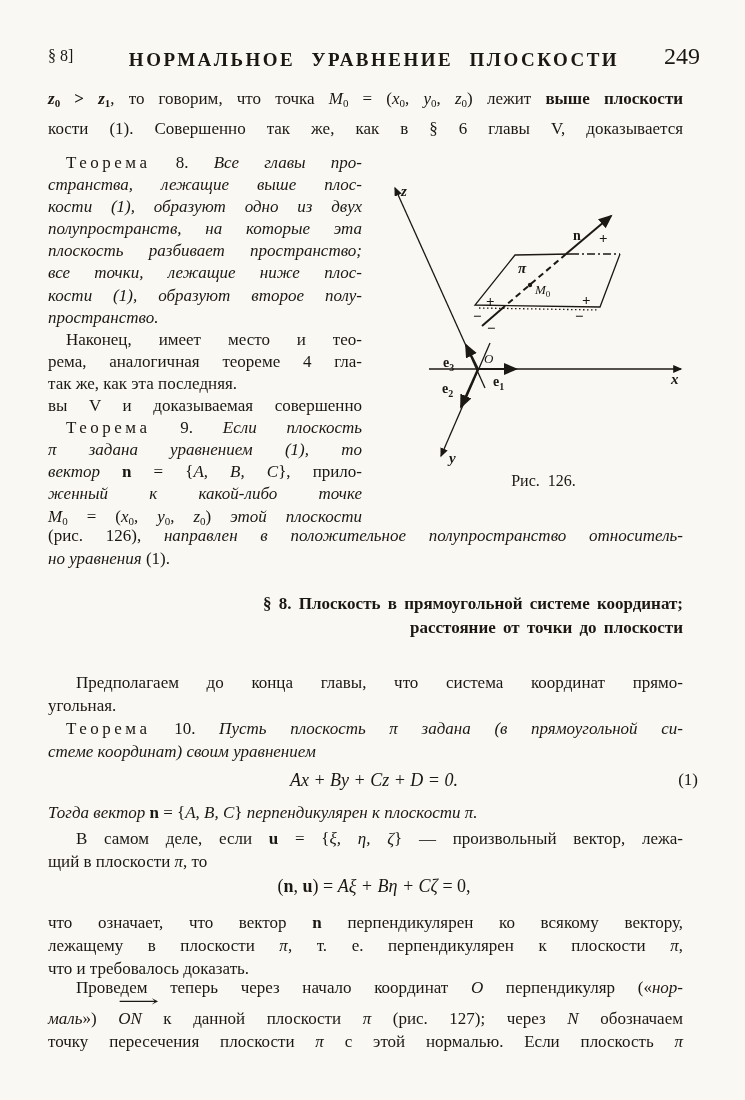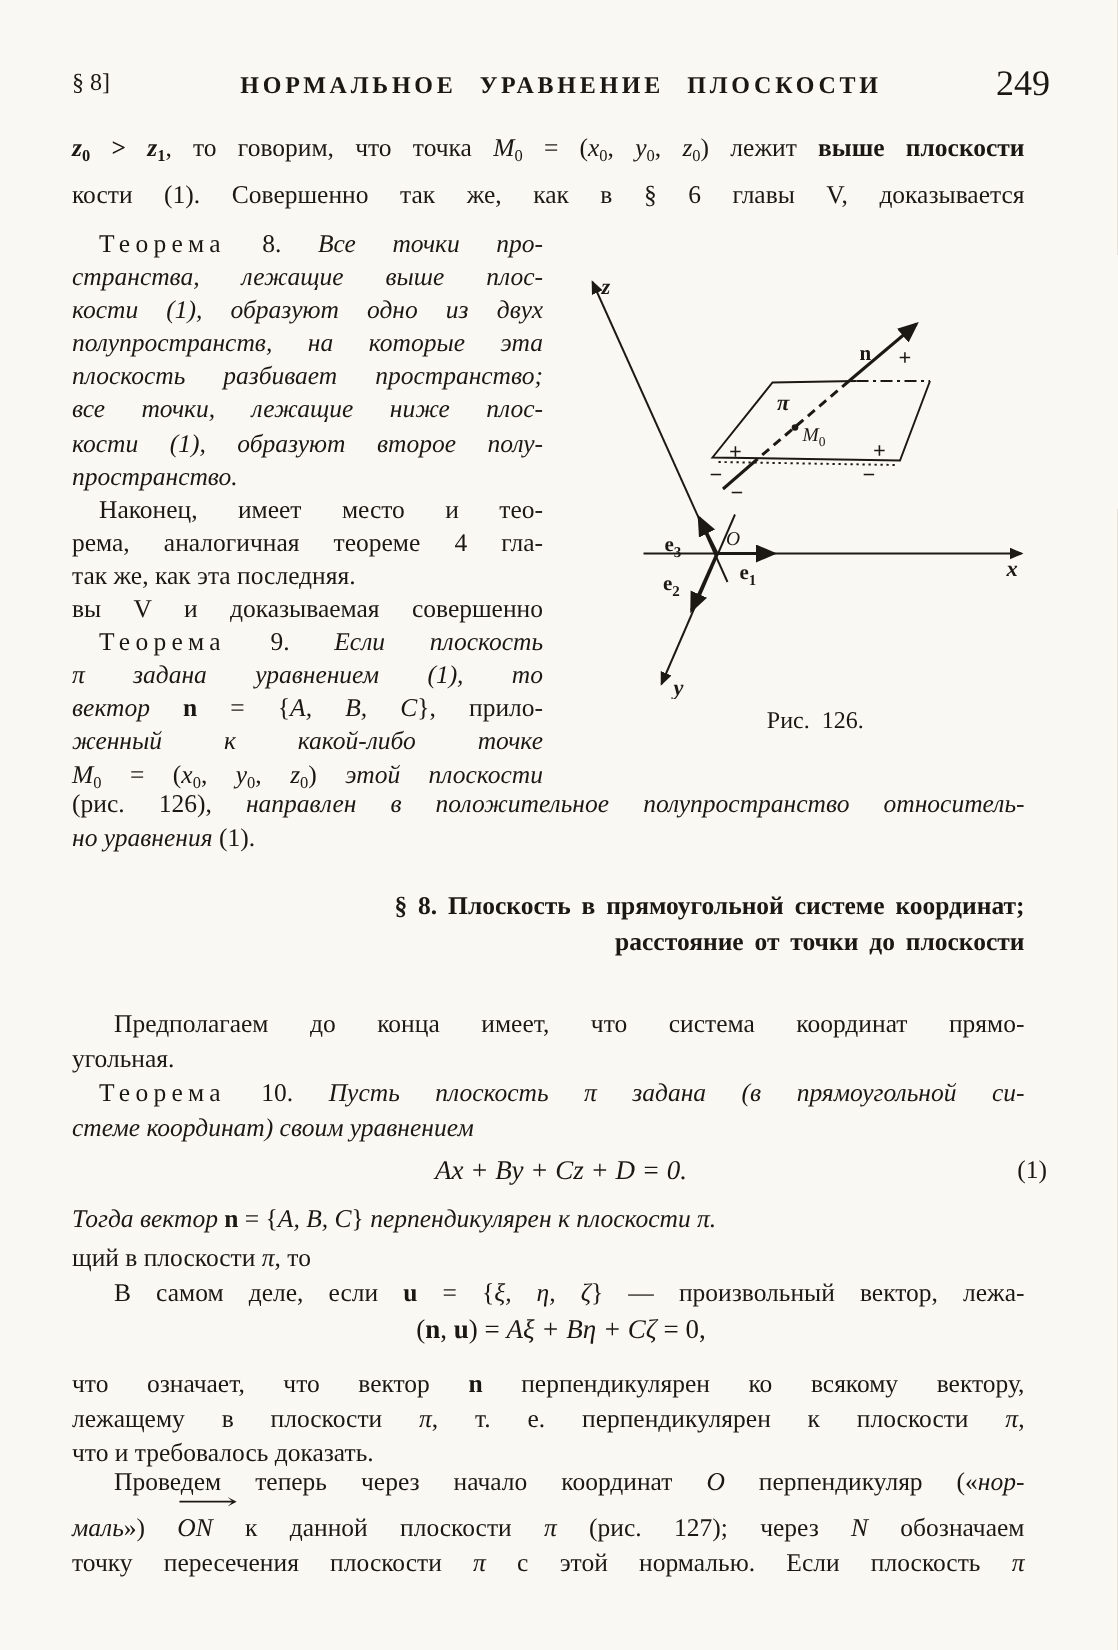--- a/index.html
+++ b/index.html
@@ -13,21 +13,21 @@
   .i{font-style:italic;}
   .b{font-weight:700;}
   .bi{font-weight:700;font-style:italic;}
   .sp{letter-spacing:3.5px;}
   .vec{font-weight:700;font-style:normal;}
   .sub{font-size:11px;vertical-align:-3px;font-style:normal;}
   .on{font-style:italic;}
   
   #hdr{position:absolute;left:48px;right:45px;top:46px;height:20px;}
   #hdr .sec{position:absolute;left:0;top:1px;font-size:16px;}
-  #hdr .ttl{position:absolute;left:0;right:0;text-align:center;font-size:16px;
+  #hdr .ttl{position:absolute;left:0;right:0;text-align:center;font-size:19px;
             letter-spacing:2.5px;word-spacing:9px;font-weight:600;top:3px;}
   #hdr .pg{position:absolute;right:0;top:-3px;font-size:24px;}
   
   #intro{top:86px;line-height:25px;}
   #leftcol{position:absolute;left:48px;width:314px;top:152px;line-height:22.1px;}
   #fig{position:absolute;left:385px;top:166px;width:337px;}
   #figcap{text-align:center;margin-top:1px;margin-right:20px;font-size:16px;word-spacing:4px;}
   #cont{top:524px;line-height:23px;}
   #heading{top:592px;line-height:23.5px;text-align:right;font-weight:700;word-spacing:3px;}
   #pre{top:671px;line-height:23px;}
@@ -63,21 +63,21 @@
     <span class="ttl">НОРМАЛЬНОЕ УРАВНЕНИЕ ПЛОСКОСТИ</span>
     <span class="pg">249</span>
   </div>
 
   <div id="intro" class="abs">
     <div class="ln j"><span class="bi">z</span><span class="sub b">0</span><span class="b"> &gt; </span><span class="bi">z</span><span class="sub b">1</span><span>, то говорим, что точка </span><span class="i">M</span><span class="sub">0</span><span> = (</span><span class="i">x</span><span class="sub">0</span><span>, </span><span class="i">y</span><span class="sub">0</span><span>, </span><span class="i">z</span><span class="sub">0</span><span>) лежит </span><span class="b">выше плоскости</span></div>
     <div class="ln j"><span>кости (1). Совершенно так же, как в § 6 главы V, доказывается</span></div>
   </div>
 
   <div id="leftcol">
-    <div class="ln j ind"><span class="sp">Теорема</span><span> 8. </span><span class="i">Все точки про-</span></div>
+    <div class="ln j ind"><span class="sp">Теорема</span><span> 8. </span><span class="i">Все главы про-</span></div>
     <div class="ln j"><span class="i">странства, лежащие выше плос-</span></div>
     <div class="ln j"><span class="i">кости (1), образуют одно из двух</span></div>
     <div class="ln j"><span class="i">полупространств, на которые эта</span></div>
     <div class="ln j"><span class="i">плоскость разбивает пространство;</span></div>
     <div class="ln j"><span class="i">все точки, лежащие ниже плос-</span></div>
     <div class="ln j"><span class="i">кости (1), образуют второе полу-</span></div>
     <div class="ln"><span class="i">пространство.</span></div>
     <div class="ln j ind"><span>Наконец, имеет место и тео-</span></div>
     <div class="ln j"><span>рема, аналогичная теореме 4 гла-</span></div>
     <div class="ln"><span>так же, как эта последняя.</span></div>
@@ -147,41 +147,41 @@
     <div class="ln j"><span>(рис. 126), </span><span class="i">направлен в положительное полупространство относитель-</span></div>
     <div class="ln"><span class="i">но уравнения </span><span>(1).</span></div>
   </div>
 
   <div id="heading" class="abs">
     <div class="ln">§ 8. Плоскость в прямоугольной системе координат;</div>
     <div class="ln">расстояние от точки до плоскости</div>
   </div>
 
   <div id="pre" class="abs">
-    <div class="ln j ind2"><span>Предполагаем до конца имеет, что система координат прямо-</span></div>
+    <div class="ln j ind2"><span>Предполагаем до конца главы, что система координат прямо-</span></div>
     <div class="ln"><span>угольная.</span></div>
   </div>
 
   <div id="th10" class="abs">
     <div class="ln j ind"><span class="sp">Теорема</span><span> 10. </span><span class="i">Пусть плоскость π задана (в прямоугольной си-</span></div>
     <div class="ln"><span class="i">стеме координат) своим уравнением</span></div>
   </div>
 
   <div id="eq1" class="eqrow">
     <div class="eq"><span class="i">Ax + By + Cz + D = 0.</span></div>
     <span class="eqlab">(1)</span>
   </div>
 
   <div id="afte1" class="abs">
     <div class="ln"><span class="i">Тогда вектор </span><span class="vec">n</span><span> = {</span><span class="i">A, B, C</span><span>} </span><span class="i">перпендикулярен к плоскости π.</span></div>
   </div>
 
   <div id="upar" class="abs">
+    <div class="ln j ind2"><span>В самом деле, если </span><span class="vec">u</span><span> = {</span><span class="i">ξ, η, ζ</span><span>} — произвольный вектор, лежа-</span></div>
     <div class="ln"><span>щий в плоскости </span><span class="i">π</span><span>, то</span></div>
-    <div class="ln j ind2"><span>В самом деле, если </span><span class="vec">u</span><span> = {</span><span class="i">ξ, η, ζ</span><span>} — произвольный вектор, лежа-</span></div>
   </div>
 
   <div id="eq2" class="eqrow">
     <div class="eq"><span>(</span><span class="vec">n</span><span>, </span><span class="vec">u</span><span>) = </span><span class="i">Aξ + Bη + Cζ</span><span> = 0,</span></div>
   </div>
 
   <div id="vpar" class="abs">
     <div class="ln j"><span>что означает, что вектор </span><span class="vec">n</span><span> перпендикулярен ко всякому вектору,</span></div>
     <div class="ln j"><span>лежащему в плоскости </span><span class="i">π</span><span>, т. е. перпендикулярен к плоскости </span><span class="i">π</span><span>,</span></div>
     <div class="ln"><span>что и требовалось доказать.</span></div>

